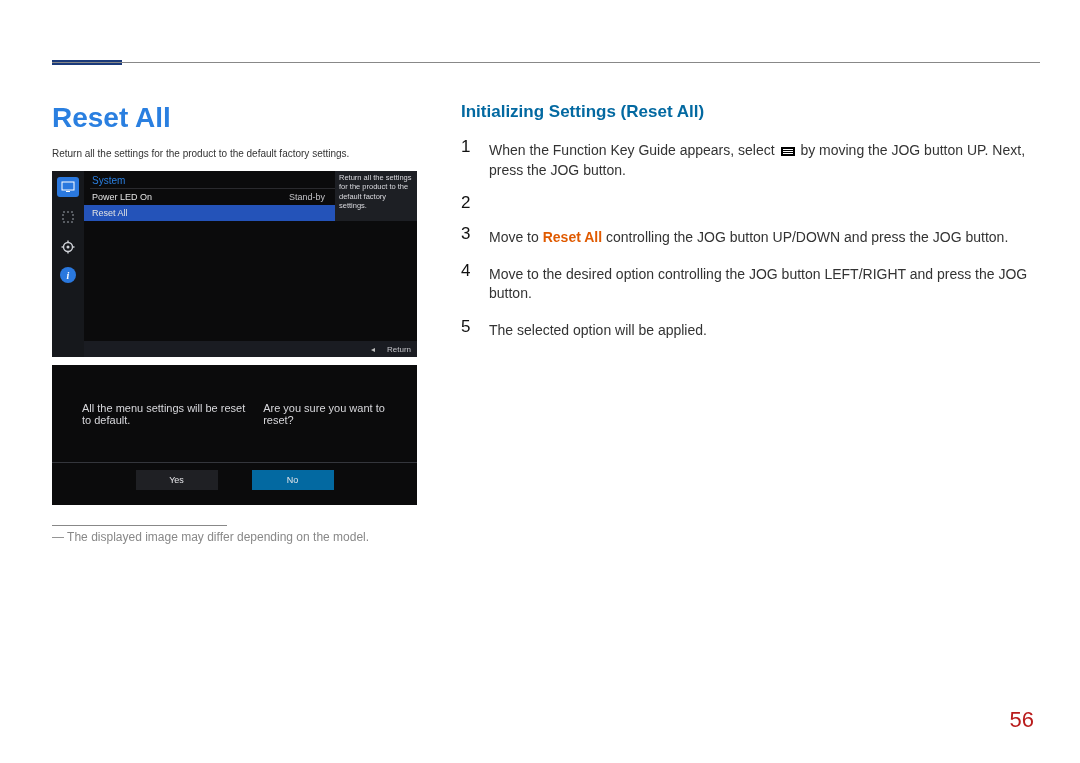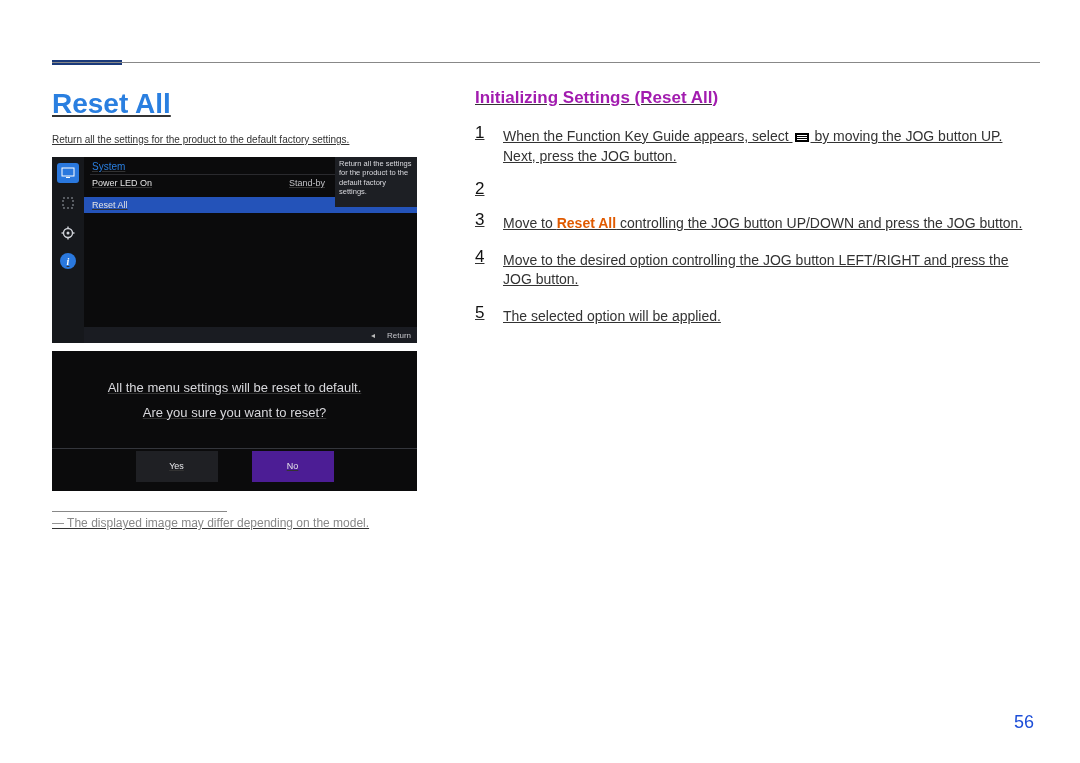--- a/index.html
+++ b/index.html
@@ -26,28 +26,27 @@
     .header-accent {
       position: absolute;
       top: 60px;
       left: 52px;
       width: 70px;
       height: 5px;
       background: #1b3a7a;
     }
     .columns {
       display: flex;
-      gap: 58px;
-      margin-top: 28px;
-      text-decoration: underline;
+      gap: 44px;
+      margin-top: 42px;
     }
     .col-left { width: 365px; flex-shrink: 0; }
     .col-right { flex: 1; }
     h1.main-heading { font-size: 28px; font-weight: bold; color: #2a7fe0; margin-bottom: 14px; }
-    h2.sub-heading { font-size: 17px; font-weight: bold; color: #a21caf; margin-bottom: 16px; }
+    h2.sub-heading { font-size: 17px; font-weight: bold; color: #0369a1; margin-bottom: 16px; }
     .intro-text { font-size: 10px; color: #333; margin-bottom: 12px; }
     .osd {
       width: 100%;
       background: #0b0b0c;
       color: #fff;
       font-size: 9px;
       position: relative;
       margin-bottom: 8px;
       display: flex;
       height: 186px;
@@ -69,21 +68,21 @@
     .osd-main { flex: 1; position: relative; display: flex; flex-direction: column; }
     .osd-title-row {
       display: flex; align-items: center; justify-content: space-between;
       padding: 4px 6px 2px 8px;
     }
     .osd-title { color: #2a7fe0; font-size: 10px; }
     .osd-arrow { color: #c9c9c9; font-size: 8px; }
     .osd-divider { height: 1px; background: #2a2a2e; margin: 0 6px; }
     .osd-row {
       display: flex; justify-content: space-between;
-      padding: 3px 8px 9px 8px;
+      padding: 3px 8px 3px 8px;
     }
     .osd-row.selected { background: #2453b9; margin: 0; padding: 3px 8px; }
     .osd-row.selected .osd-label { font-size: 9px; }
     .osd-label { color: #e3e3e3; }
     .osd-value { color: #c2c2c6; }
     .osd-info {
       position: absolute;
       right: 0; top: 0;
       width: 82px;
       height: 50px;
@@ -111,47 +110,47 @@
       background: #0b0b0c;
       color: #fff;
       font-size: 9px;
       height: 140px;
       display: flex;
       flex-direction: column;
     }
     .dialog-body {
       flex: 1;
       display: flex;
-      flex-direction: column;
+      flex-direction: row;
       justify-content: center;
       align-items: center;
       padding: 0 30px 0 30px;
       gap: 10px;
-      font-size: 13px;
+      font-size: 11px;
       color: #d8d8dc;
     }
     .dialog-divider {
       height: 1px; background: #34363c; width: 100%;
     }
     .dialog-buttons {
       height: 42px;
       display: flex;
       gap: 34px;
       align-items: center;
       justify-content: center;
       padding-bottom: 8px;
     }
     .dialog-btn {
-      width: 82px; height: 31px;
+      width: 82px; height: 20px;
       display: flex; align-items: center; justify-content: center;
       background: #1f2024;
       color: #e6e6ea;
       font-size: 9px;
     }
-    .dialog-btn.primary { background: #4c1d95; }
+    .dialog-btn.primary { background: #0369a1; }
     .footnote-rule {
       height: 1px; width: 175px; background: #888; margin: 20px 0 4px 0;
     }
     .footnote {
       font-size: 12px; color: #888;
     }
     .steps { list-style: none; }
     .steps li {
       display: flex;
       gap: 14px;
@@ -187,22 +186,22 @@
       background: #fff;
       height: 1px;
       left: 2px; right: 2px;
     }
     .menu-glyph::before { top: 2px; box-shadow: 0 2px 0 #fff; }
     .menu-glyph::after { bottom: 2px; }
     .page-number {
       position: absolute;
       bottom: 30px;
       right: 46px;
-      font-size: 18px;
-      color: #1d4ed8;
+      font-size: 22px;
+      color: #b91c1c;
     }
   </style>
 </head>
 <body>
 
 <div class="header-accent"></div>
 <div class="header-rule"></div>
 
 <div class="page">
   <div class="columns">

